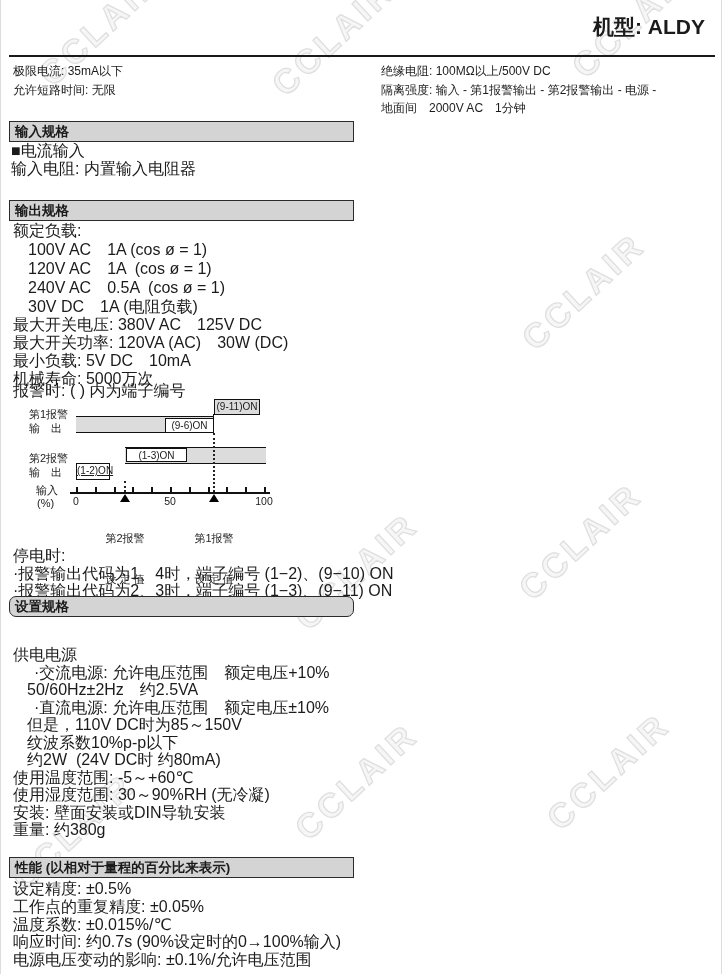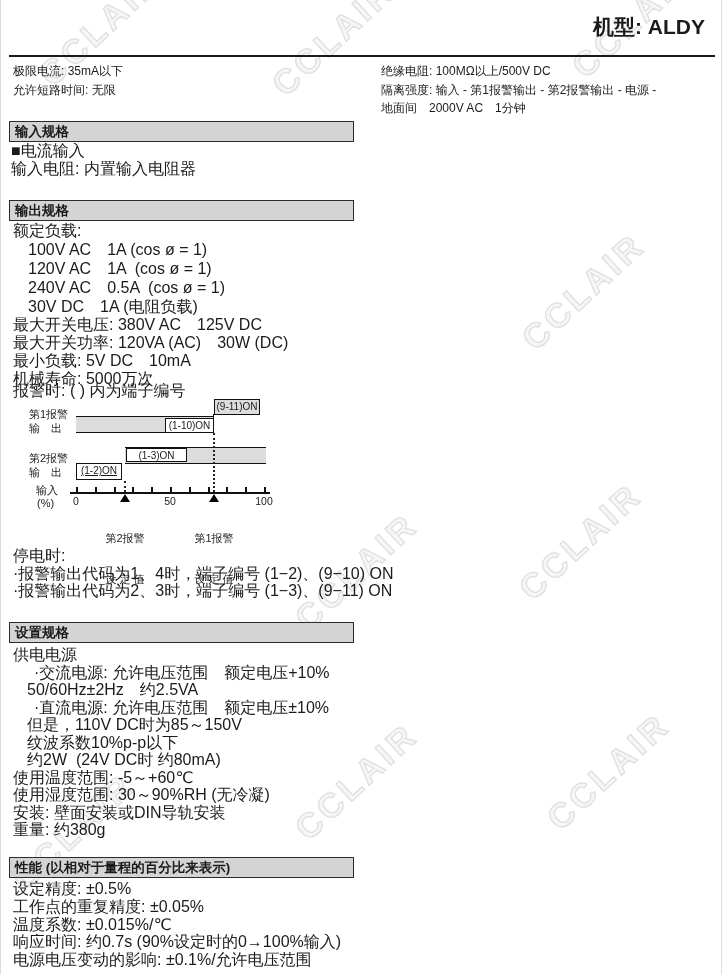--- a/index.html
+++ b/index.html
@@ -103,29 +103,29 @@
     <div class="ol">机械寿命: 5000万次</div>
   </div>
 
   <div class="blk" id="alarm-note">报警时: ( ) 内为端子编号</div>
 
   <div id="diagram">
 
     <div class="dg-label" style="left:18px;top:11px;">第1报警</div>
     <div class="dg-label" style="left:18px;top:25px;">输　出</div>
     <div class="band" style="left:65px;top:19px;width:138px;height:17px;"></div>
-    <div class="onbox" style="left:154px;top:21px;width:49px;height:15px;">(1-10)ON</div>
+    <div class="onbox" style="left:154px;top:21px;width:49px;height:15px;">(9-6)ON</div>
     <div class="vline" style="left:202px;top:17px;height:19px;"></div>
     <div class="onbox gray" style="left:203px;top:2px;width:46px;height:16px;">(9-11)ON</div>
 
     <div class="dg-label" style="left:18px;top:55px;">第2报警</div>
     <div class="dg-label" style="left:18px;top:69px;">输　出</div>
     <div class="band" style="left:114px;top:50px;width:141px;height:17px;"></div>
     <div class="onbox" style="left:115px;top:51px;width:61px;height:14px;">(1-3)ON</div>
-    <div class="onbox" style="left:65px;top:66px;width:46px;height:17px;text-decoration:underline;">(1-2)ON</div>
+    <div class="onbox" style="left:65px;top:66px;width:34px;height:17px;text-decoration:underline;">(1-2)ON</div>
 
     <div class="vdot" style="left:113px;top:84px;height:11px;"></div>
     <div class="vdot" style="left:202px;top:36px;height:59px;"></div>
 
     <div class="dg-label" style="left:25px;top:87px;">输入</div>
     <div class="dg-label" style="left:26px;top:100px;">(%)</div>
     <div class="axis" style="left:59px;top:95px;width:200px;"></div>
     <div class="tick" style="left:65px;top:90px;"></div>
     <div class="tick" style="left:84px;top:90px;"></div>
     <div class="tick" style="left:103px;top:90px;"></div>
@@ -152,21 +152,21 @@
       <div>设 定 值</div>
     </div>
   </div>
 
   <div class="blk" id="powerfail">
     <div>停电时:</div>
     <div>·报警输出代码为1、4时，端子编号 (1−2)、(9−10) ON</div>
     <div>·报警输出代码为2、3时，端子编号 (1−3)、(9−11) ON</div>
   </div>
 
-  <div class="secbar" style="top:622px;">设置规格</div>
+  <div class="secbar" style="top:596px;border-radius:7px;">设置规格</div>
   <div class="blk" id="setup">
     <div>供电电源</div>
     <div class="ind1">·交流电源: 允许电压范围　额定电压+10%</div>
     <div class="ind2">50/60Hz±2Hz　约2.5VA</div>
     <div class="ind1">·直流电源: 允许电压范围　额定电压±10%</div>
     <div class="ind2">但是，110V DC时为85～150V</div>
     <div class="ind2">纹波系数10%p-p以下</div>
     <div class="ind2">约2W  (24V DC时 约80mA)</div>
     <div>使用温度范围: -5～+60℃</div>
     <div>使用湿度范围: 30～90%RH (无冷凝)</div>

